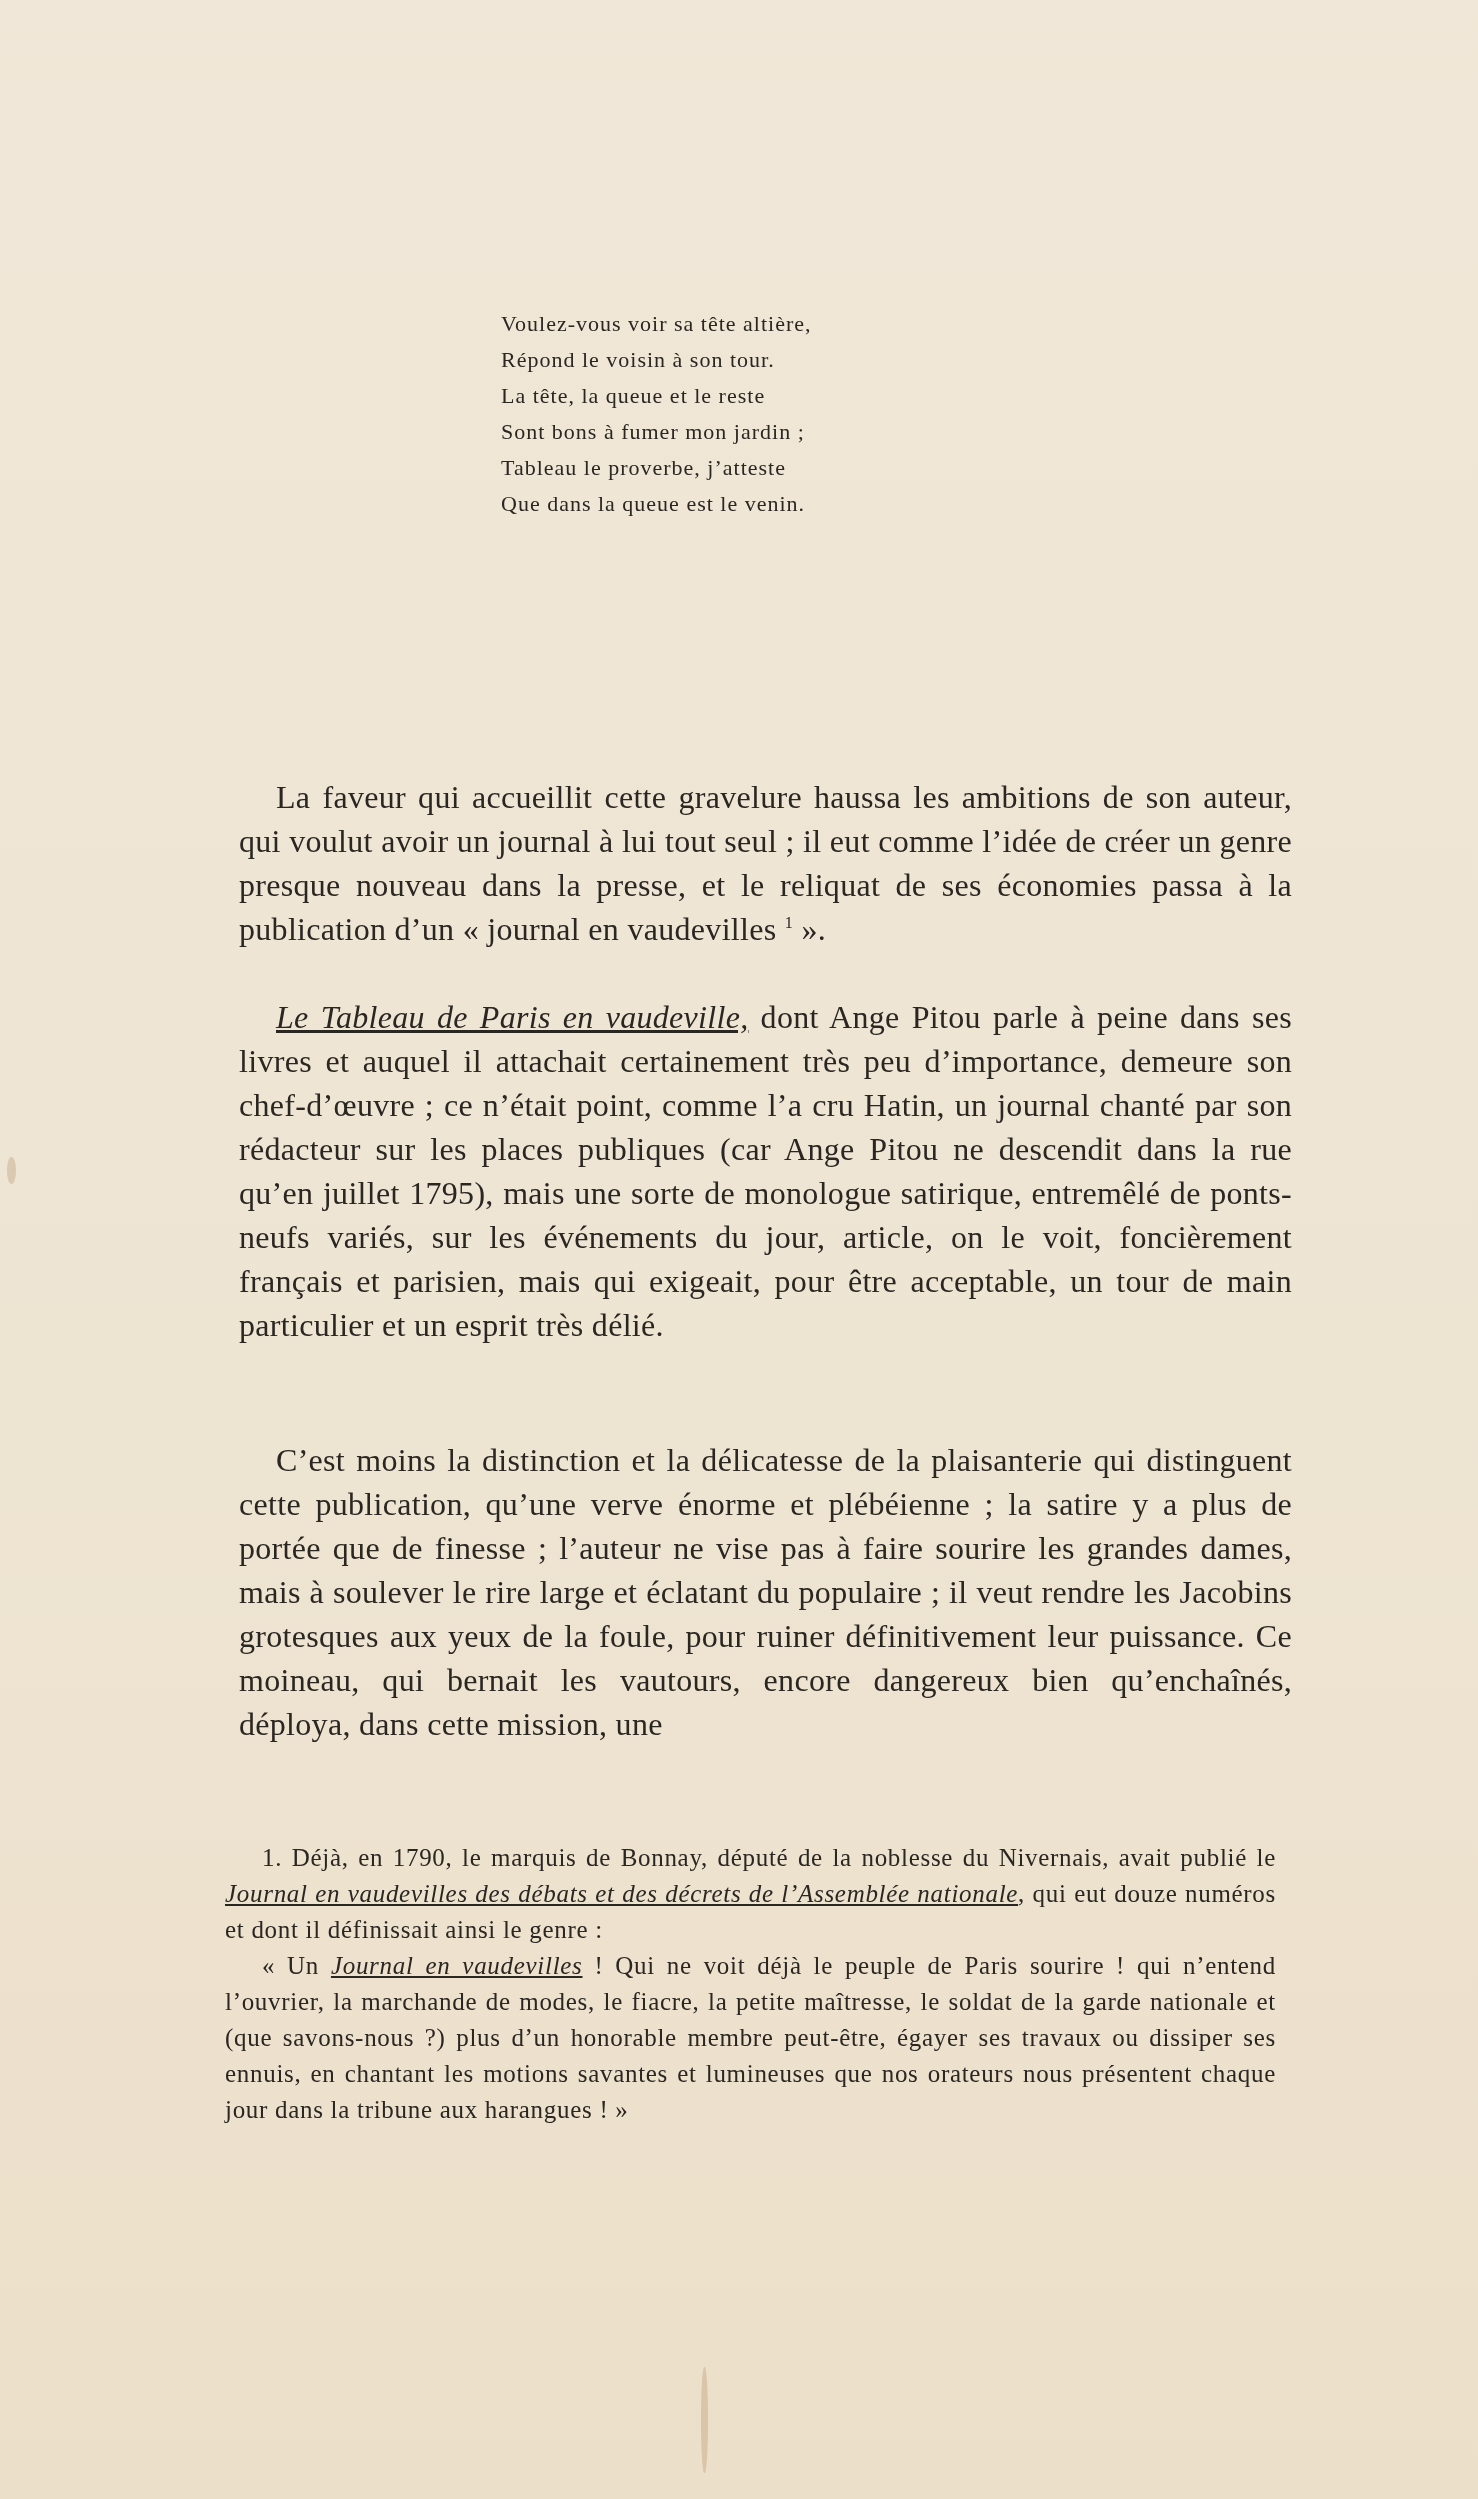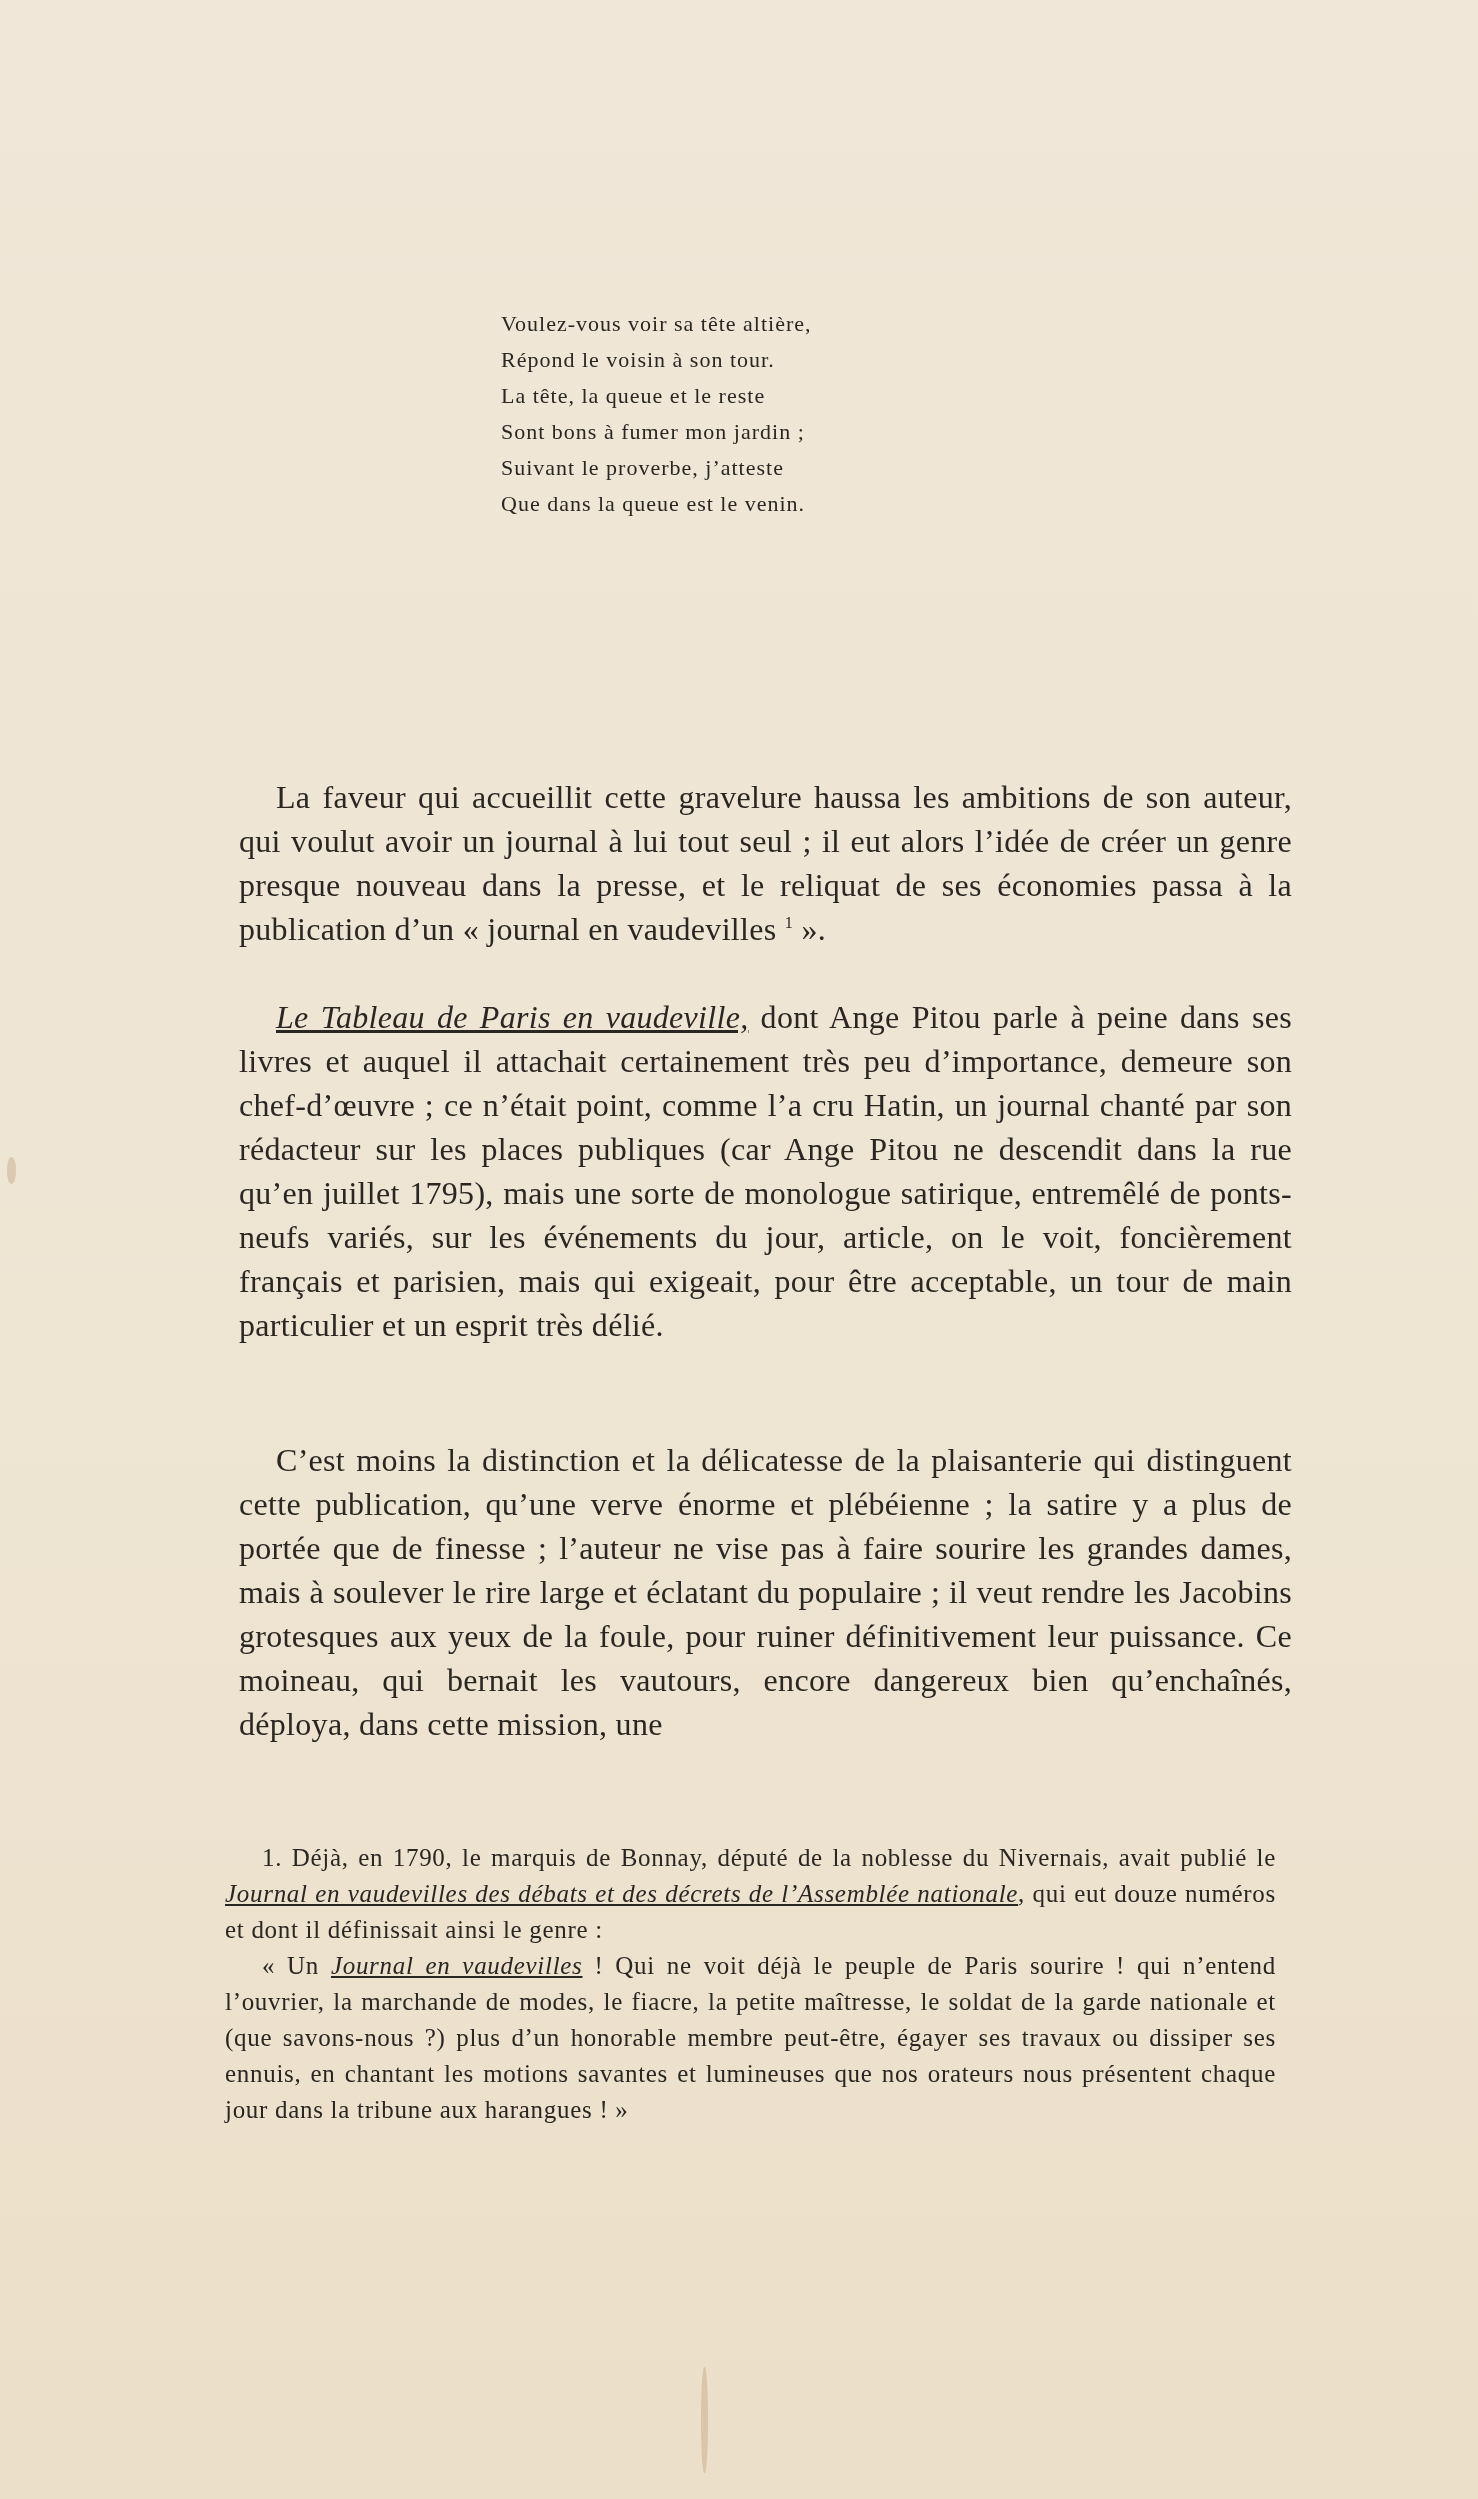--- a/index.html
+++ b/index.html
@@ -33,27 +33,27 @@
 </head>
 <body>
 
 <div class="page">
 
   <div class="verse">
     <div>Voulez-vous voir sa tête altière,</div>
     <div>Répond le voisin à son tour.</div>
     <div>La tête, la queue et le reste</div>
     <div>Sont bons à fumer mon jardin ;</div>
-    <div>Suivant le proverbe, j’atteste</div>
+    <div>Tableau le proverbe, j’atteste</div>
     <div>Que dans la queue est le venin.</div>
   </div>
 
 
   <div class="body p2">
-    <p class="para"><span>La faveur qui accueillit cette gravelure haussa les ambitions de son auteur, qui voulut avoir un journal à lui tout seul ; il eut alors l’idée de créer un genre presque nouveau dans la presse, et le reliquat de ses économies passa à la publication d’un « journal en vaudevilles</span> <sup>1</sup><span> ».</span></p>
+    <p class="para"><span>La faveur qui accueillit cette gravelure haussa les ambitions de son auteur, qui voulut avoir un journal à lui tout seul ; il eut comme l’idée de créer un genre presque nouveau dans la presse, et le reliquat de ses économies passa à la publication d’un « journal en vaudevilles</span> <sup>1</sup><span> ».</span></p>
   </div>
 
   <div class="body p3">
     <p class="para"><em>Le Tableau de Paris en vaudeville,</em><span> dont Ange Pitou parle à peine dans ses livres et auquel il attachait certainement très peu d’importance, demeure son chef-d’œuvre ; ce n’était point, comme l’a cru Hatin, un journal chanté par son rédacteur sur les places publiques (car Ange Pitou ne descendit dans la rue qu’en juillet 1795), mais une sorte de monologue satirique, entremêlé de ponts-neufs variés, sur les événements du jour, article, on le voit, foncièrement français et parisien, mais qui exigeait, pour être acceptable, un tour de main particulier et un esprit très délié.</span></p>
   </div>
 
   <div class="body p4">
     <p class="para">C’est moins la distinction et la délicatesse de la plaisanterie qui distinguent cette publication, qu’une verve énorme et plébéienne ; la satire y a plus de portée que de finesse ; l’auteur ne vise pas à faire sourire les grandes dames, mais à soulever le rire large et éclatant du populaire ; il veut rendre les Jacobins grotesques aux yeux de la foule, pour ruiner définitivement leur puissance. Ce moineau, qui bernait les vautours, encore dangereux bien qu’enchaînés, déploya, dans cette mission, une</p>
   </div>
 

